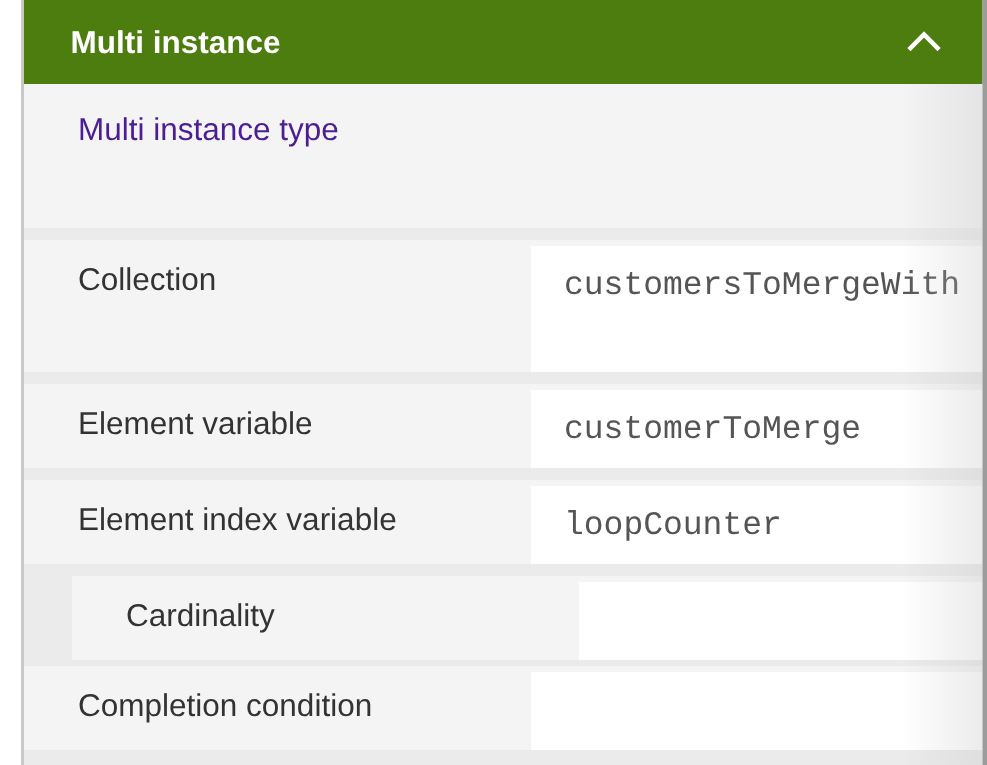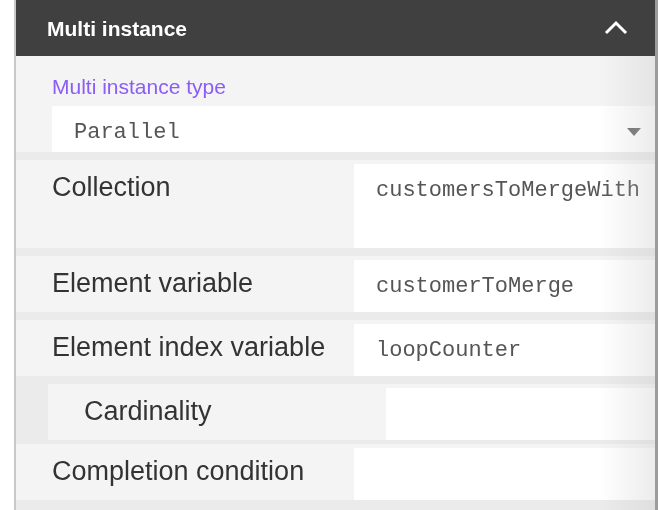--- a/index.html
+++ b/index.html
@@ -40,21 +40,21 @@
       height: 510px;
       background: #9c9c9c;
       z-index: 6;
     }
     .header {
       position: absolute;
       left: 2px;
       top: 0;
       width: 639px;
       height: 56px;
-      background: #404040;
+      background: #4d7c0f;
       color: #ffffff;
     }
     .header-title {
       position: absolute;
       left: 31px;
       top: 16px;
       font-size: 21px;
       font-weight: bold;
       line-height: 26px;
     }
@@ -77,21 +77,21 @@
       top: 56px;
       width: 639px;
       height: 96px;
       background: #f4f4f4;
     }
     .type-label {
       position: absolute;
       left: 36px;
       top: 18px;
       font-size: 21px;
-      color: #8b5cf6;
+      color: #4c1d95;
       line-height: 26px;
     }
     .select-box {
       position: absolute;
       left: 36px;
       top: 50px;
       width: 603px;
       height: 46px;
       background: #ffffff;
       cursor: pointer;
@@ -118,21 +118,21 @@
     .row {
       position: absolute;
       left: 2px;
       width: 639px;
       background: #f4f4f4;
     }
     .row-label {
       position: absolute;
       left: 36px;
       top: 14px;
-      font-size: 27px;
+      font-size: 21px;
       color: #333333;
       line-height: 26px;
     }
     .row-input {
       position: absolute;
       left: 338px;
       top: 4px;
       width: 301px;
       background: #ffffff;
       cursor: text;
@@ -168,24 +168,20 @@
     <span class="header-title">Multi instance</span>
     <div class="header-toggle">
       <svg width="24" height="16" viewBox="0 0 24 16">
         <polyline points="3,13 12,4 21,13" fill="none" stroke="#ffffff" stroke-width="3" stroke-linecap="square"></polyline>
       </svg>
     </div>
   </div>
 
   <div class="type-section">
     <span class="type-label">Multi instance type</span>
-    <div class="select-box">
-      <span class="select-value">Parallel</span>
-      <span class="select-arrow"></span>
-    </div>
   </div>
 
   <div class="row" style="top:160px;height:88px;">
     <span class="row-label">Collection</span>
     <div class="row-input" style="height:84px;">
       <span class="row-input-text">customersToMergeWith</span>
     </div>
   </div>
 
   <div class="row" style="top:320px;height:56px;">

